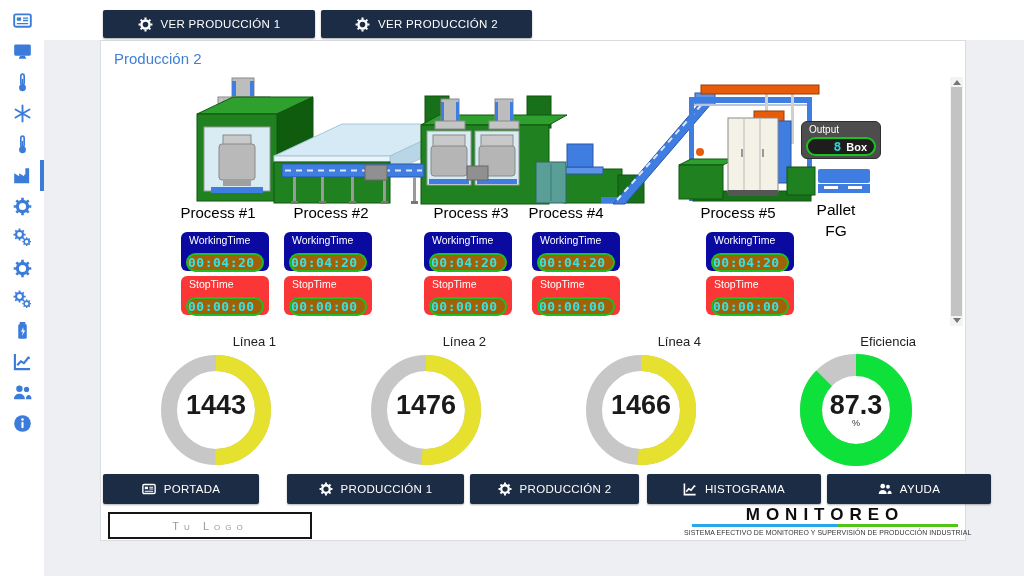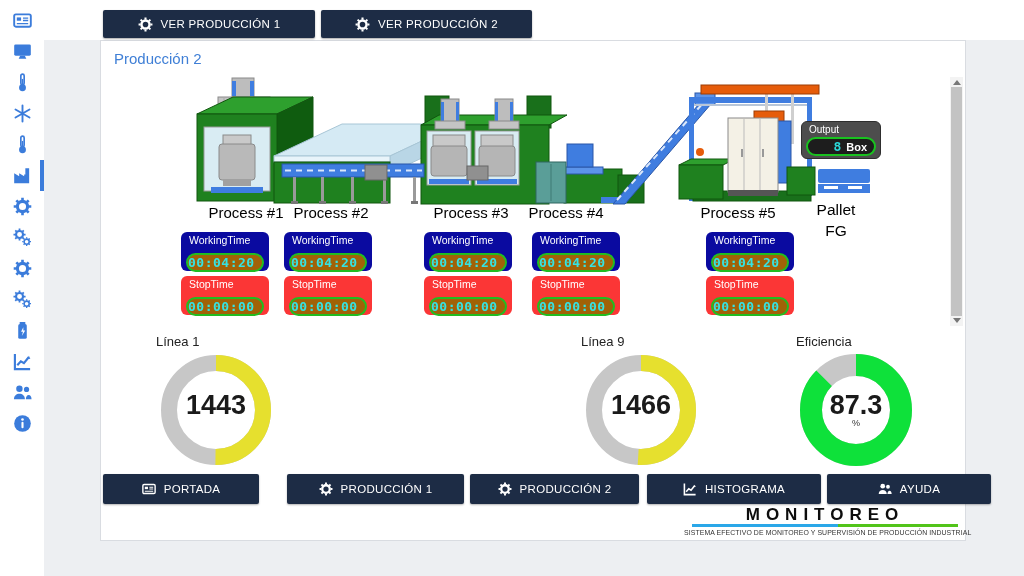--- a/index.html
+++ b/index.html
@@ -44,21 +44,21 @@
   .output-unit{color:#fff;font-weight:bold;font-size:11px}
 
   
   .vscroll{position:absolute;left:849px;top:36px;width:13px;height:249px;background:#f3f3f3;display:flex;flex-direction:column;align-items:center;padding:3px 0;box-sizing:border-box}
   .sb-btn{width:0;height:0;border-left:4px solid transparent;border-right:4px solid transparent;cursor:pointer}
   .sb-up{border-bottom:5px solid #777;margin-bottom:2px}
   .sb-down{border-top:5px solid #777;margin-top:2px}
   .sb-thumb{flex:1;width:11px;background:#c3c3c3;cursor:pointer}
 
   
-  .gauge{position:absolute;top:293px;width:120px;text-align:left}
+  .gauge{position:absolute;top:293px;width:120px;text-align:right}
   .gtitle{font-size:13px;color:#222;margin-bottom:3px}
   .dwrap{position:relative;width:116px;height:116px;margin:0 auto}
   svg.donut{width:116px;height:116px;transform:rotate(-90deg)}
   .donut .track{fill:none;stroke:#c7c7c7;stroke-width:16}
   .donut .arc{fill:none;stroke-width:16}
   .gauge.thick .track,.gauge.thick .arc{stroke-width:22}
   .gcenter{position:absolute;inset:0;display:flex;flex-direction:column;align-items:center;justify-content:center}
   .gvalue{font-size:27px;font-weight:bold;color:#1a1a1a;line-height:26px}
   .gunit{font-size:9px;color:#333;height:10px;line-height:10px}
 
@@ -349,21 +349,21 @@
       <span class="output-unit">Box</span>
     </div>
   </div>
 
   <div class="vscroll">
     <div class="sb-btn sb-up"></div>
     <div class="sb-thumb"></div>
     <div class="sb-btn sb-down"></div>
   </div>
 
-  <div class="plabel" style="left:90px">Process #1</div>
+  <div class="plabel" style="left:62px">Process #1</div>
   <div class="plabel" style="left:175px">Process #2</div>
   <div class="plabel" style="left:315px">Process #3</div>
   <div class="plabel" style="left:410px">Process #4</div>
   <div class="plabel" style="left:582px">Process #5</div>
   <div class="pallet-label">
     <div>Pallet</div>
     <div>FG</div>
   </div>
 
   <div class="timer working" style="left:80px;top:191px">
@@ -434,22 +434,35 @@
       <svg class="donut" viewBox="0 0 116 116">
         <circle class="track" cx="58" cy="58" r="47" stroke="#c7c7c7"></circle>
           <circle class="arc" cx="58" cy="58" r="47" stroke="#e6e02e" stroke-dasharray="147.95016442815773 295.3097094374406"></circle>
       </svg>
       <div class="gcenter">
           <span class="gvalue">1443</span>
           <span class="gunit"></span>
         </div>
     </div>
   </div>
+  <div class="gauge" style="left:265px">
+    <div class="gtitle">Línea 2</div>
+    <div class="dwrap">
+      <svg class="donut" viewBox="0 0 116 116">
+        <circle class="track" cx="58" cy="58" r="47" stroke="#c7c7c7"></circle>
+          <circle class="arc" cx="58" cy="58" r="47" stroke="#e6e02e" stroke-dasharray="151.493880941407 295.3097094374406"></circle>
+      </svg>
+      <div class="gcenter">
+          <span class="gvalue">1476</span>
+          <span class="gunit"></span>
+        </div>
+    </div>
+  </div>
   <div class="gauge" style="left:480px">
-    <div class="gtitle">Línea 9</div>
+    <div class="gtitle">Línea 4</div>
     <div class="dwrap">
       <svg class="donut" viewBox="0 0 116 116">
         <circle class="track" cx="58" cy="58" r="47" stroke="#c7c7c7"></circle>
           <circle class="arc" cx="58" cy="58" r="47" stroke="#e6e02e" stroke-dasharray="150.31264210365725 295.3097094374406"></circle>
       </svg>
       <div class="gcenter">
           <span class="gvalue">1466</span>
           <span class="gunit"></span>
         </div>
     </div>
@@ -492,18 +505,21 @@
       </svg>
     <span>HISTOGRAMA</span>
   </div>
   <div class="nav-btn" style="left:726px;width:164px">
     <svg>
         <use href="#ic-users"></use>
       </svg>
     <span>AYUDA</span>
   </div>
 
+  <div class="tu-logo">
+    <span>Tu Logo</span>
+  </div>
   <div class="brand">
     <div class="brand-name">MONITOREO</div>
     <div class="brand-line"></div>
     <div class="brand-tagline">SISTEMA EFECTIVO DE MONITOREO Y SUPERVISIÓN DE PRODUCCIÓN INDUSTRIAL</div>
   </div>
 </div>
 
 </body></html>

